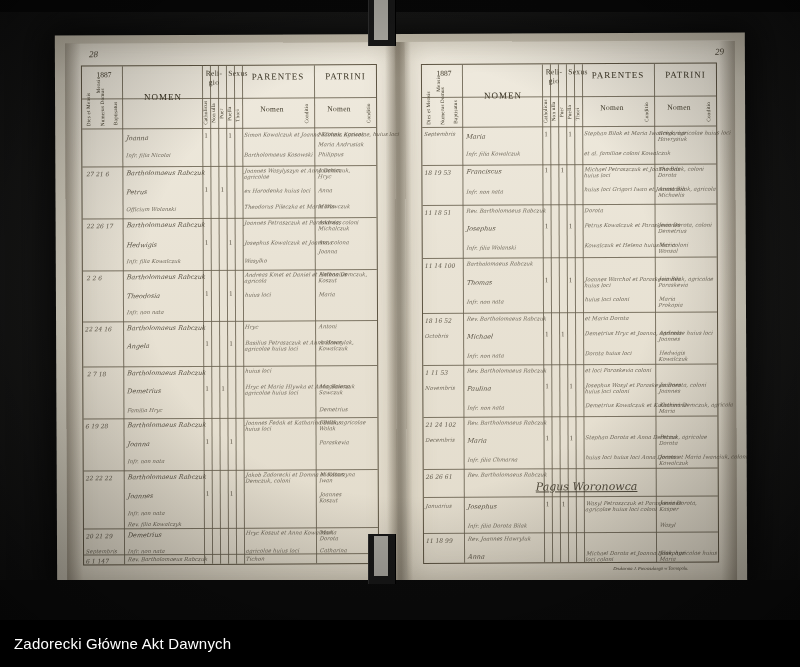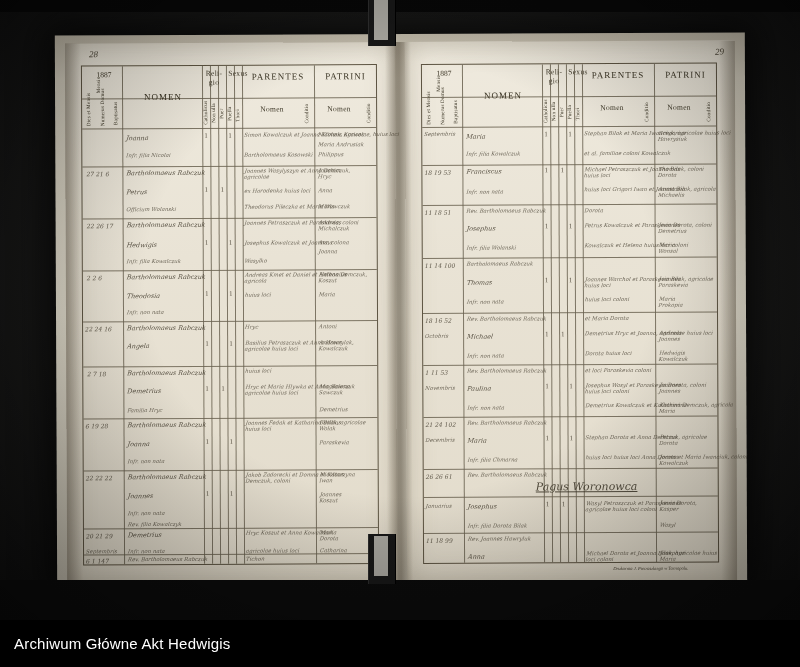--- a/index.html
+++ b/index.html
@@ -619,15 +619,15 @@
     <div class="strip-bottom"></div>
     <div class="clamp top"></div>
     <div class="clamp bottom"></div>
     <div class="clamp-strap top"></div>
     <div class="clamp-strap bottom"></div>
 
     <div class="grain"></div>
   </div>
 
   <div class="caption-bar">
-    <div class="caption-text">Archiwum Główne Akt Hedwigis</div>
+    <div class="caption-text">Zadorecki Główne Akt Dawnych</div>
   </div>
 </div>
 
 </body></html>

